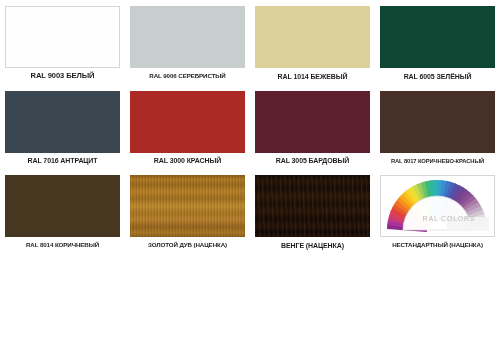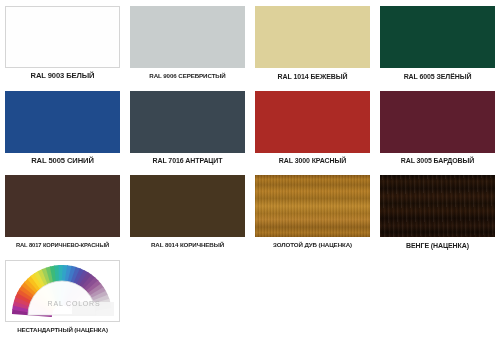--- a/index.html
+++ b/index.html
@@ -111,24 +111,20 @@
   <div class="swatch-cell">
     <div class="swatch-chip" style="background:#ddd19a"></div>
     <div class="swatch-caption cap-10">RAL 1014 БЕЖЕВЫЙ</div>
   </div>
 
   <div class="swatch-cell">
     <div class="swatch-chip" style="background:#0e4633"></div>
     <div class="swatch-caption cap-10">RAL 6005 ЗЕЛЁНЫЙ</div>
   </div>
 
-  <div class="swatch-cell">
-    <div class="swatch-chip" style="background:#1f4b8c"></div>
-    <div class="swatch-caption cap-11">RAL 5005 СИНИЙ</div>
-  </div>
 
   <div class="swatch-cell">
     <div class="swatch-chip" style="background:#3a4751"></div>
     <div class="swatch-caption cap-10">RAL 7016 АНТРАЦИТ</div>
   </div>
 
   <div class="swatch-cell">
     <div class="swatch-chip" style="background:#ac2a25"></div>
     <div class="swatch-caption cap-10">RAL 3000 КРАСНЫЙ</div>
   </div>

